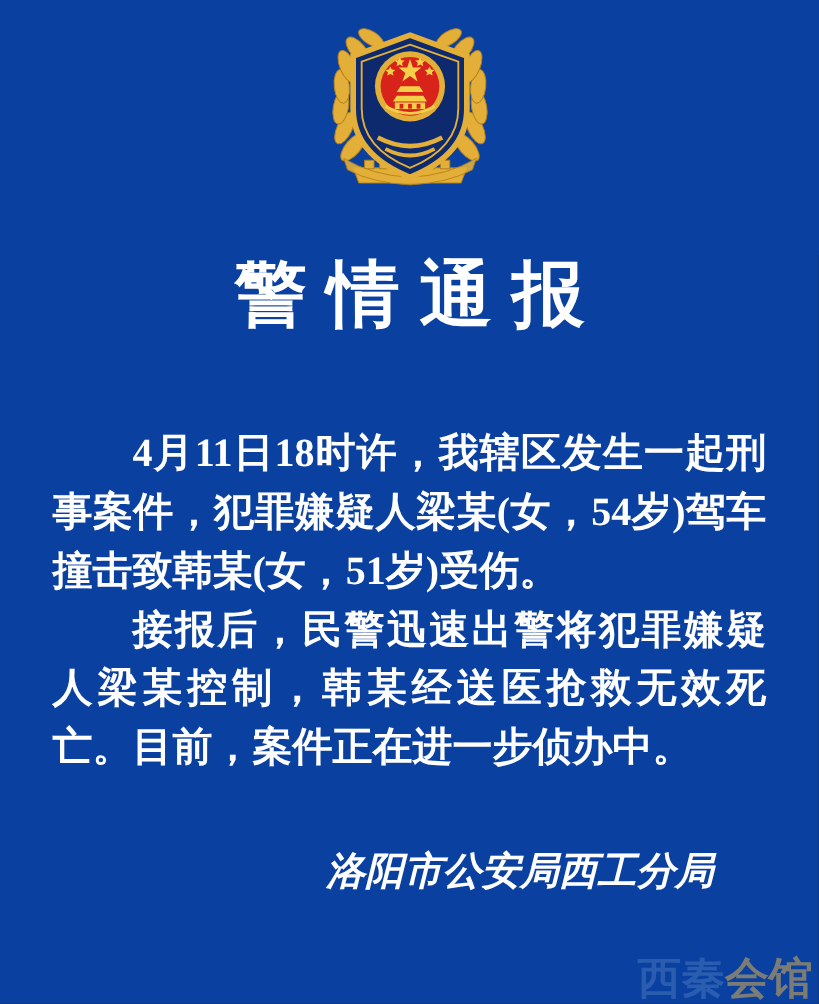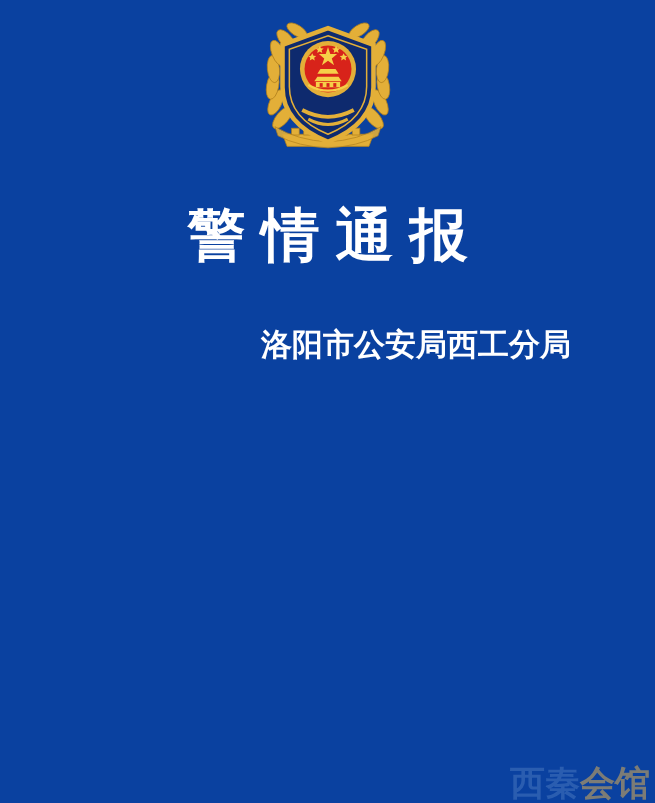--- a/index.html
+++ b/index.html
@@ -42,20 +42,21 @@
     text-indent:2em;
   }
   .footer{
     margin-top:56px;
     text-align:right;
     padding-right:84px;
   }
   .footer-inner{
     display:inline-block;
     text-align:right;
+    font-style:italic;
   }
   .signature{
     font-size:31px;
     font-weight:700;
     line-height:40px;
   }
   .date{
     margin-top:10px;
     font-size:31px;
     font-weight:700;
@@ -135,20 +136,24 @@
       </g>
       <path d="M74,95 Q100,110 126,95" fill="none" stroke="#f6cf48" stroke-width="3"></path>
 
       <path d="M66,128 Q100,146 134,128" fill="none" stroke="#e3af38" stroke-width="5"></path>
       <path d="M74,140 Q100,154 126,140" fill="none" stroke="#e3af38" stroke-width="4"></path>
     </svg>
   </div>
 
   <h1 class="title">警情通报</h1>
 
+  <div class="body-text">
+    <p>4月11日18时许，我辖区发生一起刑事案件，犯罪嫌疑人梁某(女，54岁)驾车撞击致韩某(女，51岁)受伤。</p>
+    <p>接报后，民警迅速出警将犯罪嫌疑人梁某控制，韩某经送医抢救无效死亡。目前，案件正在进一步侦办中。</p>
+  </div>
 
   <div class="footer">
     <div class="footer-inner">
       <div class="signature">洛阳市公安局西工分局</div>
     </div>
   </div>
 
   <div class="watermark">
     <span class="wm1">西秦</span><span class="wm2">会馆</span>
   </div>

